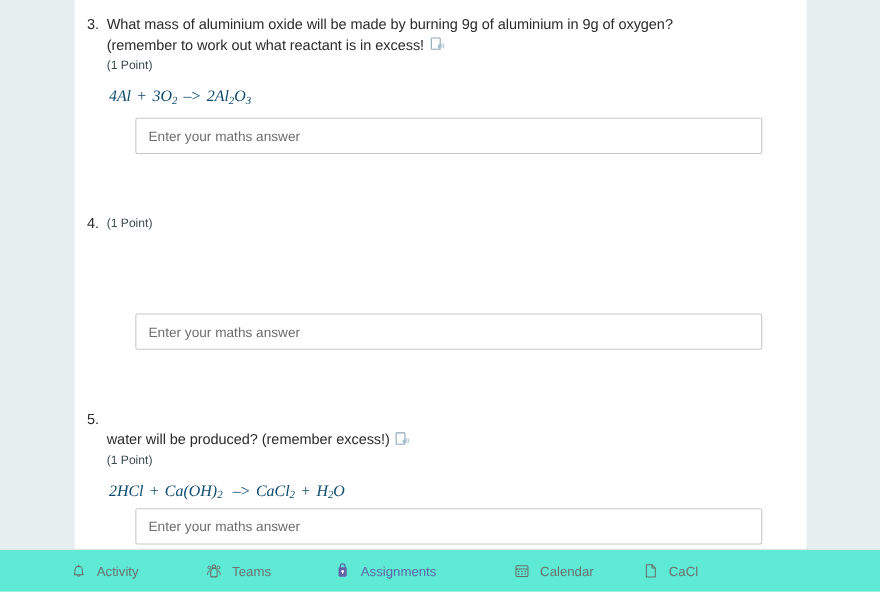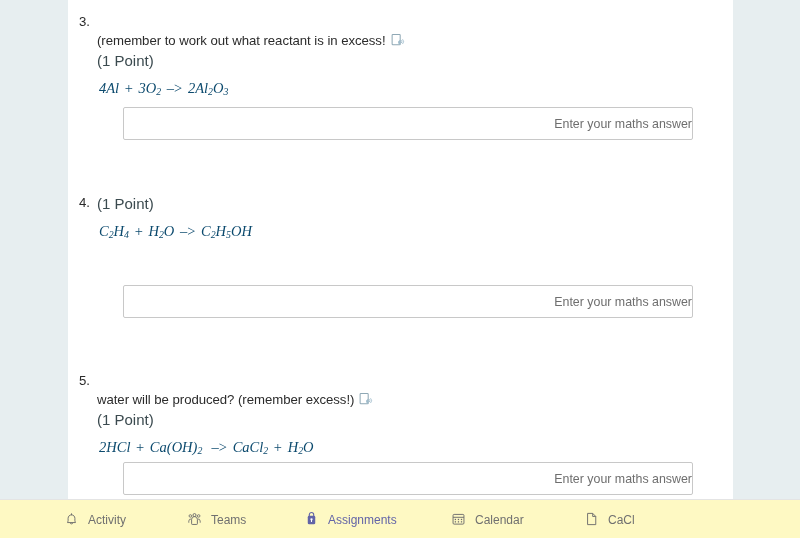--- a/index.html
+++ b/index.html
@@ -100,21 +100,21 @@
 
   .reader-icon {
     display: inline-block;
     vertical-align: -3px;
     margin-left: 5px;
     width: 15px;
     height: 15px;
   }
 
   .q-points {
-    font-size: 15px;
+    font-size: 11px;
     line-height: 19px;
     color: #3b4a4f;
     margin-top: 1px;
   }
 
   .q-equation {
     font-family: "Liberation Serif", serif;
     font-style: italic;
     font-size: 14.5px;
     line-height: 19px;
@@ -140,56 +140,55 @@
     height: 33px;
     box-sizing: border-box;
     border: 1px solid #c8c8c8;
     border-radius: 2px;
     background: #ffffff;
     font-family: "Liberation Sans", sans-serif;
     font-size: 12.4px;
     color: #4a4a4a;
     padding: 0 0 0 11px;
     outline: none;
-    text-align: right;
   }
   .answer-input::placeholder {
     color: #6e6e6e;
     opacity: 1;
   }
   .answer-input.a3 { top: 107px; }
   .answer-input.a4 { top: 285px; }
   .answer-input.a5 { top: 462px; }
 
   
   .bottom-nav {
     position: relative;
     height: 38px;
     width: 800px;
-    background: #fef9c3;
+    background: #5eead4;
     border-top: 1px solid #e4e4e4;
     display: flex;
     flex-direction: row;
     align-items: center;
   }
 
   .nav-item {
     display: flex;
     flex-direction: row;
     align-items: center;
     gap: 8px;
     position: absolute;
     top: 50%;
     transform: translateY(-50%);
     cursor: default;
   }
   .nav-item.activity     { left: 63px; }
   .nav-item.teams        { left: 186px; }
   .nav-item.assignments  { left: 303px; text-align: right; }
-  .nav-item.calendar     { left: 450px; }
+  .nav-item.calendar     { left: 466px; }
   .nav-item.files        { left: 583px; }
   .nav-item.more         { left: 693px; margin-top: 48px; }
 
   .nav-icon {
     width: 17px;
     height: 17px;
     display: block;
     flex: 0 0 auto;
   }
   .nav-label {
@@ -210,41 +209,40 @@
     <div class="side-pane left"></div>
 
     <div class="content-pane">
       <div class="question-list">
 
         <div class="question q3">
           <div class="q-row">
             <div class="q-number">3.</div>
             <div class="q-body">
               <div class="q-text">
-                <br>
+                <span>What mass of aluminium oxide will be made by burning 9g of aluminium in 9g of oxygen?</span><br>
                 <span class="line2">(remember to work out what reactant is in excess!</span><span class="reader-icon"><svg viewBox="0 0 16 16" width="15" height="15" xmlns="http://www.w3.org/2000/svg">
                       <rect x="1.2" y="1.6" width="8.6" height="11" rx="0.8" fill="none" stroke="#8fa8b5" stroke-width="1.1"></rect>
                       <path d="M7.6 9.0 L9.9 6.9 L9.9 13.1 L7.6 11.0 Z" fill="#9fbccb"></path>
                       <path d="M11.2 8.0 q1.1 1.2 0 2.4" fill="none" stroke="#9fbccb" stroke-width="0.95" stroke-linecap="round"></path>
                       <path d="M12.6 7.0 q2.0 2.2 0 4.4" fill="none" stroke="#9fbccb" stroke-width="0.95" stroke-linecap="round"></path>
                     </svg></span>
               </div>
               <div class="q-points">(1 Point)</div>
               <div class="q-equation">4<i>Al</i><span class="op">&nbsp;+&nbsp;</span>3<i>O</i><sub>2</sub><span class="op">&nbsp;–&gt;&nbsp;</span>2<i>Al</i><sub>2</sub><i>O</i><sub>3</sub></div>
             </div>
           </div>
         </div>
         <input class="answer-input a3" type="text" placeholder="Enter your maths answer" style="">
 
         <div class="question q4">
           <div class="q-row">
             <div class="q-number">4.</div>
             <div class="q-body">
               <div class="q-points">(1 Point)</div>
-              <div class="q-equation"><i>C</i><sub>2</sub><i>H</i><sub>4</sub><span class="op">&nbsp;+&nbsp;</span><i>H</i><sub>2</sub><i>O</i><span class="op">&nbsp;–&gt;&nbsp;</span><i>C</i><sub>2</sub><i>H</i><sub>5</sub><i>OH</i></div>
             </div>
           </div>
         </div>
         <input class="answer-input a4" type="text" placeholder="Enter your maths answer" style="">
 
         <div class="question q5">
           <div class="q-row">
             <div class="q-number">5.</div>
             <div class="q-body">
               <div class="q-text">

